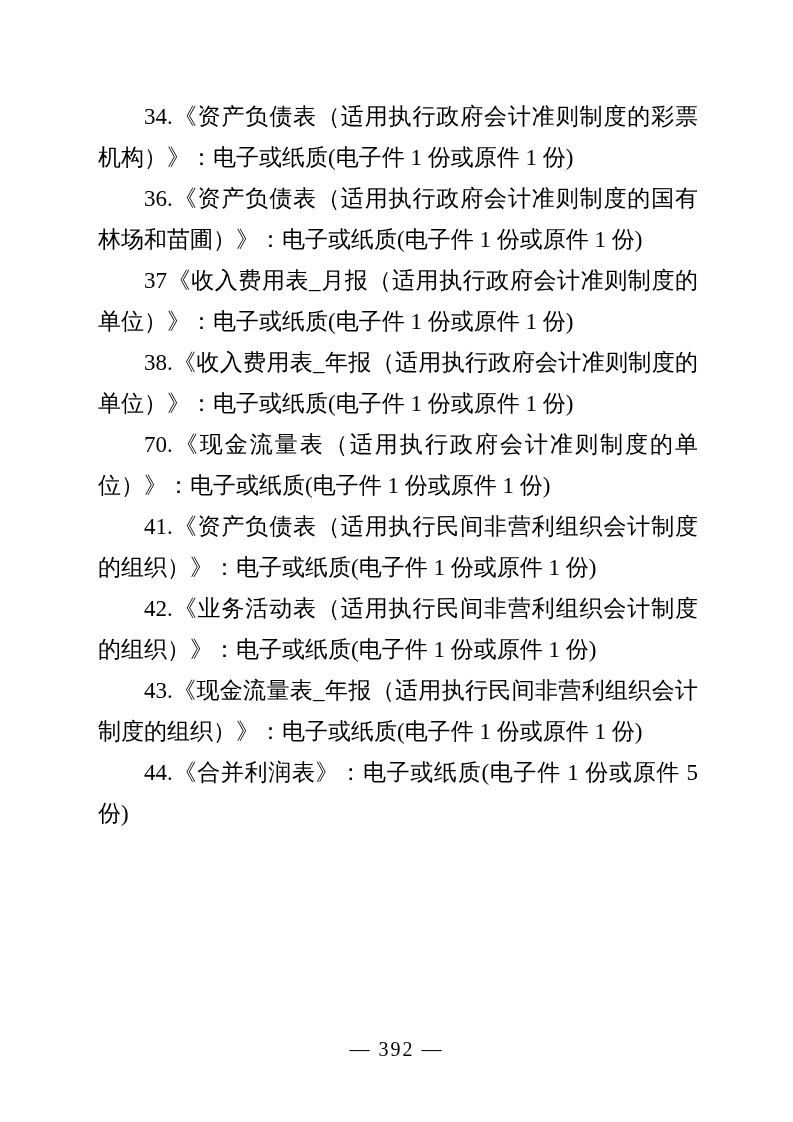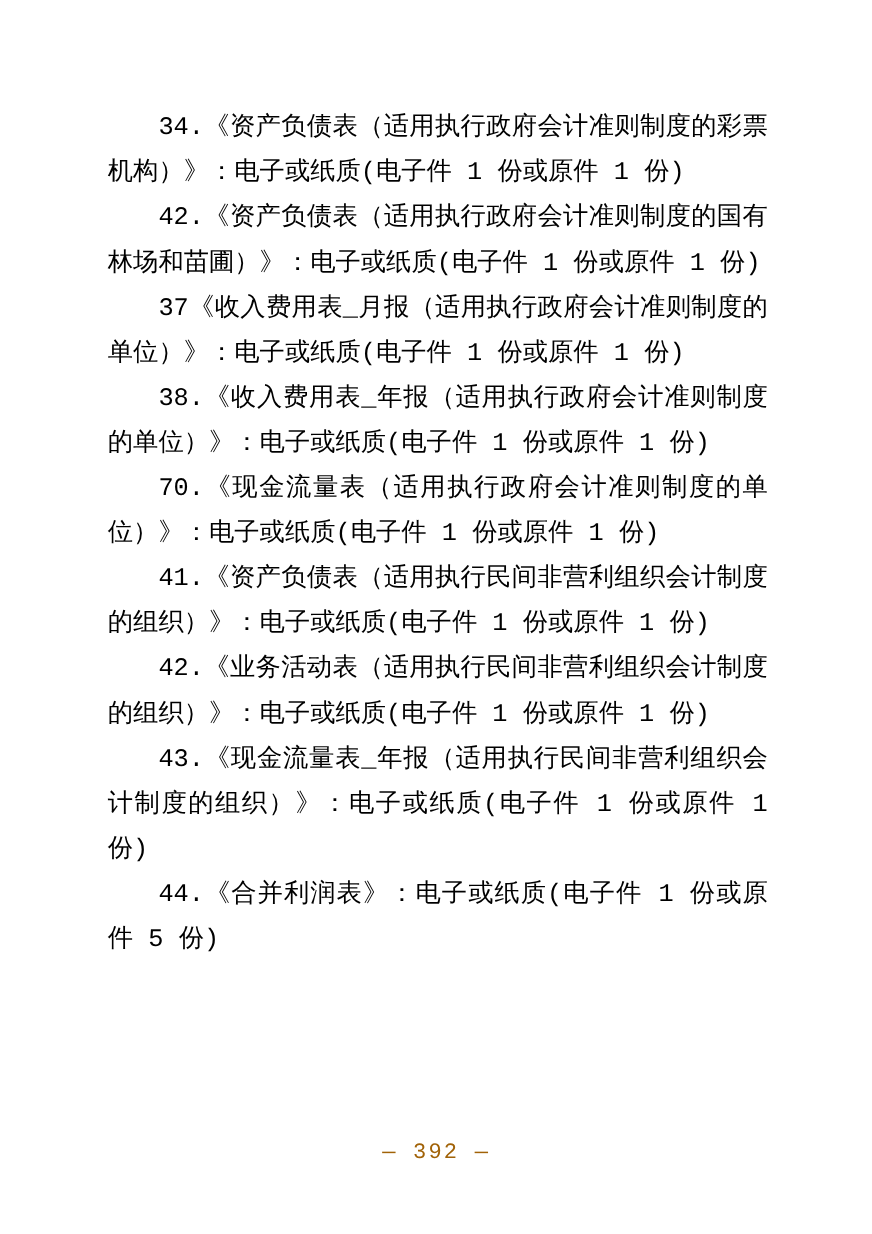--- a/index.html
+++ b/index.html
@@ -11,21 +11,21 @@
     height: 1122px;
     background: #ffffff;
     overflow: hidden;
   }
   .page {
     position: relative;
     width: 793px;
     height: 1122px;
     background: #ffffff;
     color: #000000;
-    font-family: Liberation Mono, monospace;
+    font-family: Liberation Serif, serif;
   }
   .content {
     position: absolute;
     left: 98px;
     top: 96px;
     width: 600px;
   }
   .para {
     margin: 0;
     font-size: 23px;
@@ -38,30 +38,30 @@
   }
   .footer {
     position: absolute;
     left: 0;
     top: 1036px;
     width: 793px;
     text-align: center;
     font-size: 20px;
     line-height: 26px;
     letter-spacing: 2px;
-    color: #a16207;
+    color: #000000;
   }
 </style>
 </head>
 <body>
 
 <div class="page">
   <div class="content">
     <p class="para">34.《资产负债表（适用执行政府会计准则制度的彩票机构）》：电子或纸质(电子件 1 份或原件 1 份)</p>
-    <p class="para">42.《资产负债表（适用执行政府会计准则制度的国有林场和苗圃）》：电子或纸质(电子件 1 份或原件 1 份)</p>
+    <p class="para">36.《资产负债表（适用执行政府会计准则制度的国有林场和苗圃）》：电子或纸质(电子件 1 份或原件 1 份)</p>
     <p class="para">37《收入费用表_月报（适用执行政府会计准则制度的单位）》：电子或纸质(电子件 1 份或原件 1 份)</p>
     <p class="para">38.《收入费用表_年报（适用执行政府会计准则制度的单位）》：电子或纸质(电子件 1 份或原件 1 份)</p>
     <p class="para">70.《现金流量表（适用执行政府会计准则制度的单位）》：电子或纸质(电子件 1 份或原件 1 份)</p>
     <p class="para">41.《资产负债表（适用执行民间非营利组织会计制度的组织）》：电子或纸质(电子件 1 份或原件 1 份)</p>
     <p class="para">42.《业务活动表（适用执行民间非营利组织会计制度的组织）》：电子或纸质(电子件 1 份或原件 1 份)</p>
     <p class="para">43.《现金流量表_年报（适用执行民间非营利组织会计制度的组织）》：电子或纸质(电子件 1 份或原件 1 份)</p>
     <p class="para">44.《合并利润表》：电子或纸质(电子件 1 份或原件 5 份)</p>
   </div>
   <div class="footer">— 392 —</div>
 </div>

